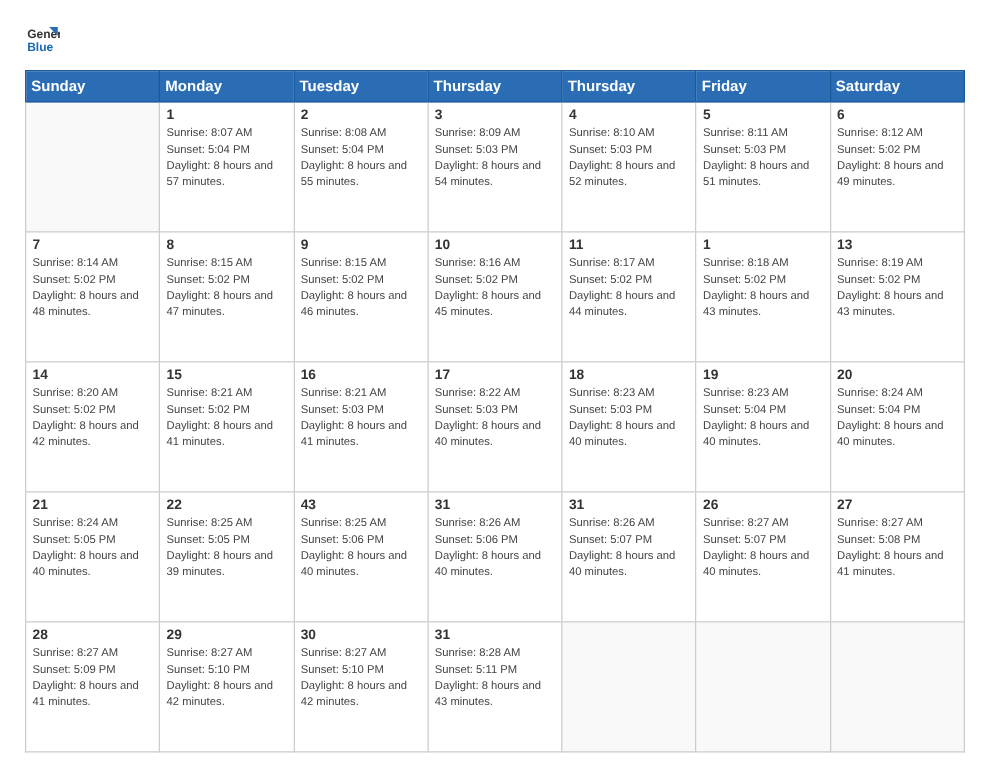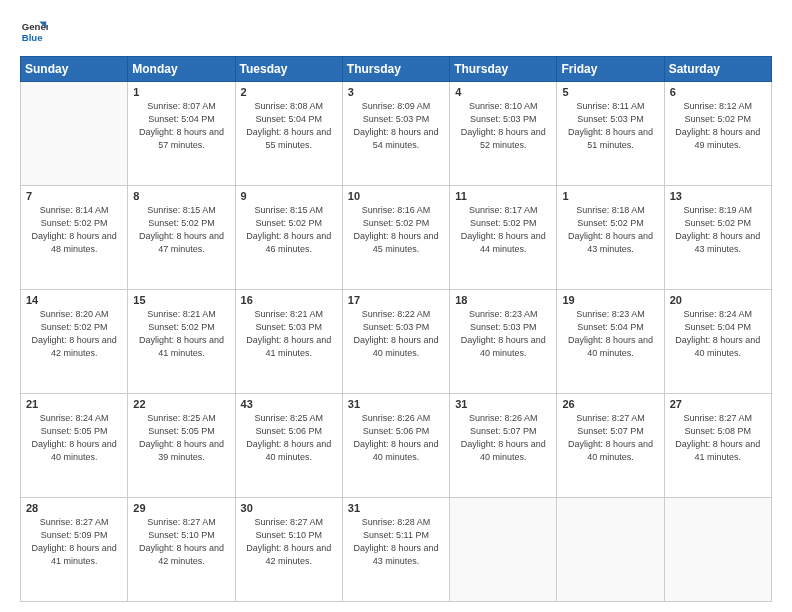--- a/index.html
+++ b/index.html
@@ -76,21 +76,20 @@
       font-size: 11px;
       font-weight: bold;
       color: #333;
       display: block;
       margin-bottom: 2px;
     }
     .day-info {
       font-size: 9px;
       color: #444;
       line-height: 1.45;
-      text-align: center;
     }
   </style>
 </head>
 <body>
 
 <div class="page">
   <div class="header">
     <div class="logo">
       <svg class="logo-icon" viewBox="0 0 32 32">
         <rect x="0" y="0" width="32" height="32" fill="none"></rect>

